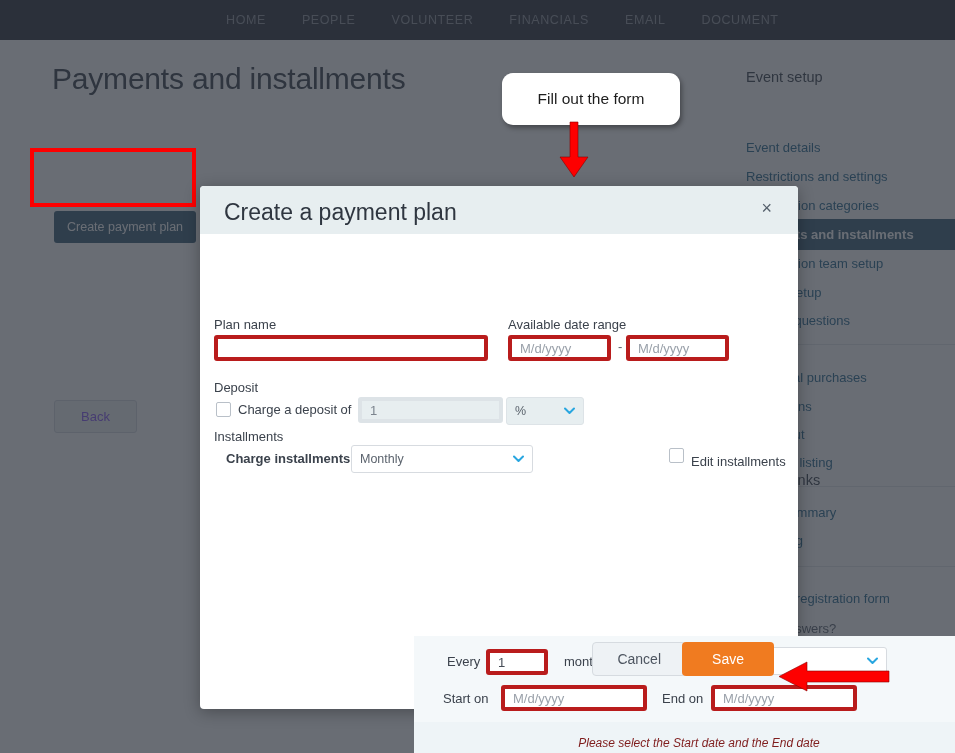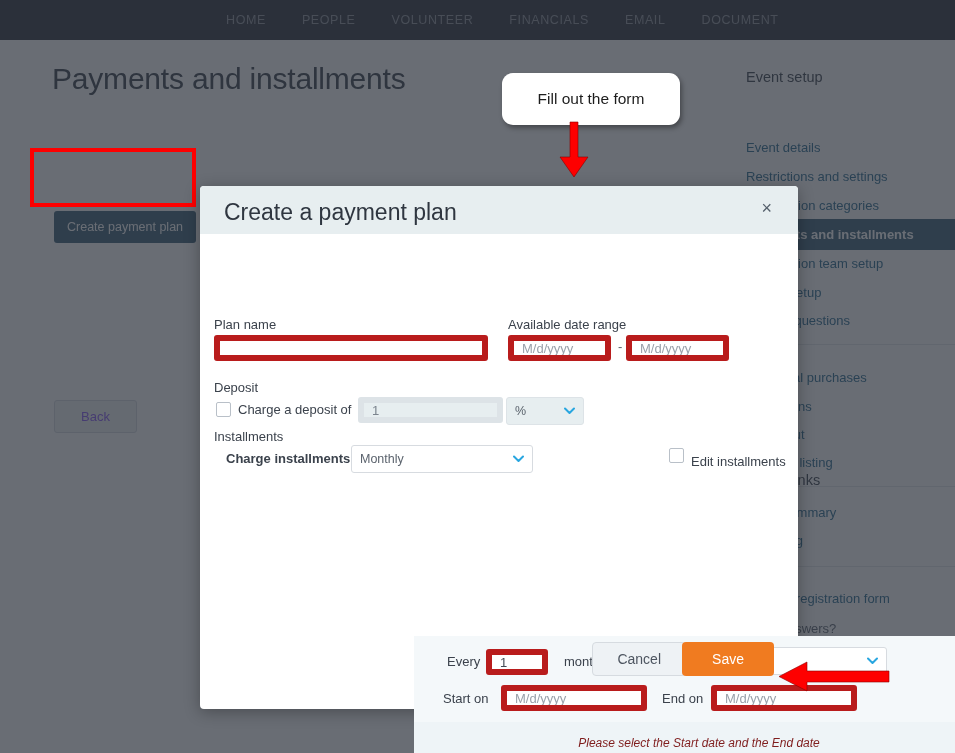--- a/index.html
+++ b/index.html
@@ -153,21 +153,21 @@
     line-height: 1;
   }
   #modal-body { position: relative; height: 423px; }
 
   .fld-label {
     position: absolute; font-size: 13px; color: #3b424c;
   }
   .fld-label.bold { font-weight: bold; }
   input.txt {
     position: absolute;
-    border: 6px solid #b91c1c; border-radius: 3px;
+    border: 4px solid #b91c1c; border-radius: 3px;
     font-size: 13px; color: #454c56;
     padding: 5px 8px; height: 26px;
     font-family: "Liberation Sans", sans-serif;
     background: #ffffff;
   }
   input.txt::placeholder { color: #9aa1aa; }
   input.txt.disabled {
     background: #e7eef0; border-color: #dde3e7; color: #7c848e;
   }
   .selwrap {

